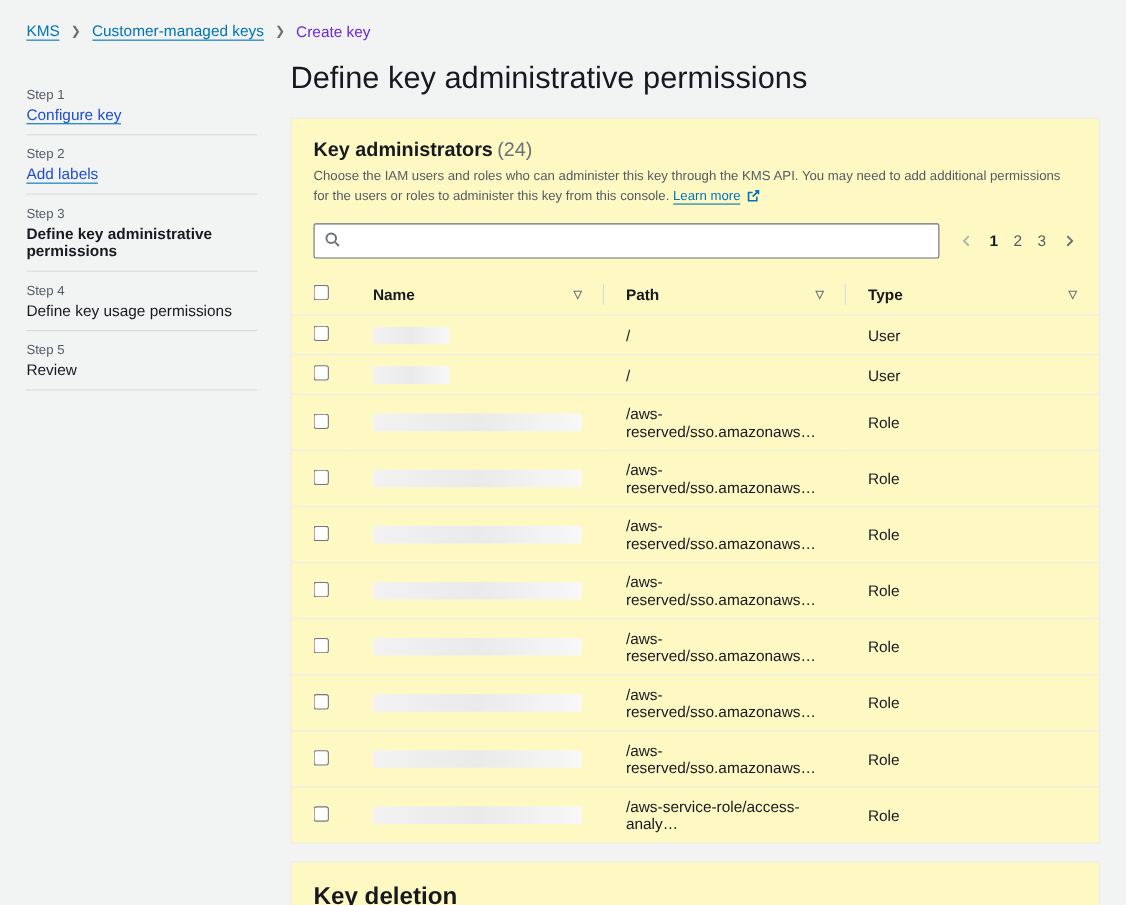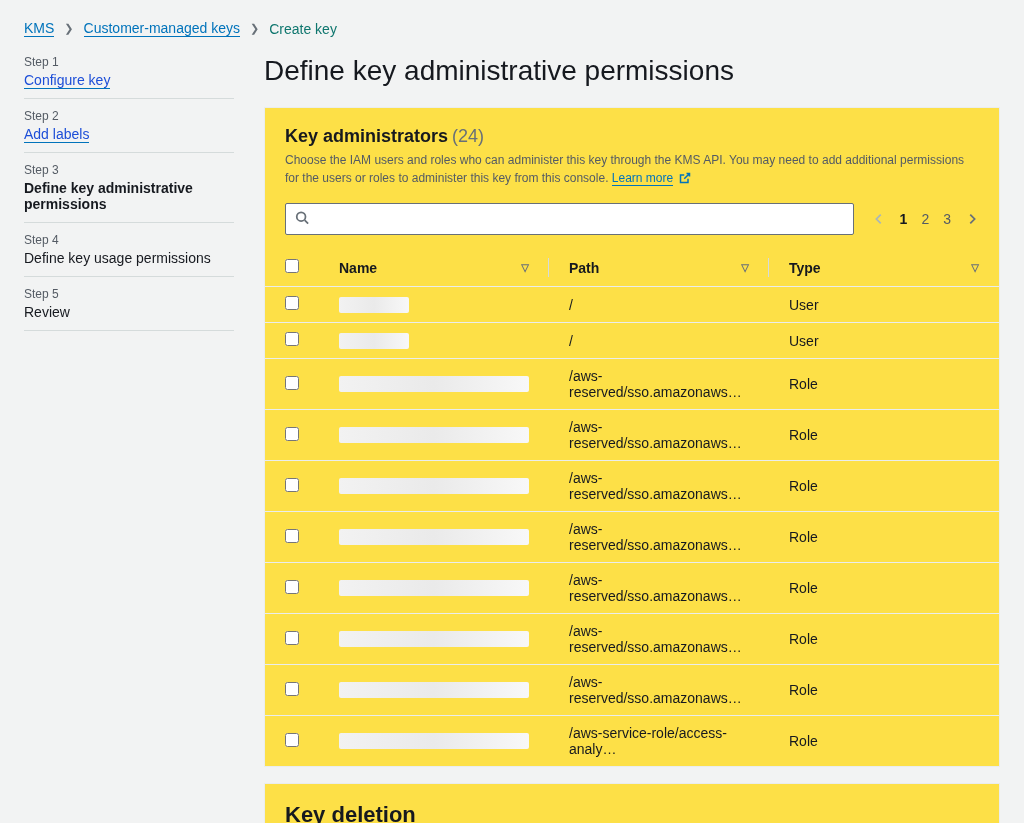--- a/index.html
+++ b/index.html
@@ -23,40 +23,41 @@
       align-items: center;
       gap: 10px;
     }
     .breadcrumb a {
       color: #0073bb;
       text-decoration: none;
       border-bottom: 1px solid #0073bb;
       text-align: right;
     }
     .breadcrumb .current {
-      color: #0f766e;
+      color: #6d28d9;
     }
     .breadcrumb .chev {
       color: #687078;
       font-size: 11px;
     }
     .layout {
       display: flex;
       gap: 30px;
     }
     .sidebar {
       width: 210px;
       flex-shrink: 0;
     }
     .step {
       padding: 10px 0;
       border-bottom: 1px solid #d5dbdb;
     }
     .step:first-child {
       padding-top: 0;
+      margin-top: 24px;
     }
     .step-label {
       color: #545b64;
       font-size: 12px;
       margin-bottom: 3px;
     }
     .step-title {
       color: #16191f;
       font-size: 14px;
     }
@@ -73,21 +74,21 @@
       flex: 1;
       min-width: 0;
     }
     h1 {
       font-size: 28px;
       font-weight: 400;
       margin-bottom: 20px;
       color: #16191f;
     }
     .panel {
-      background: #fde047;
+      background: #fef9c3;
       border: 1px solid #eaeded;
       margin-bottom: 16px;
     }
     .panel-header {
       padding: 18px 20px 0 20px;
     }
     .panel-title {
       font-size: 18px;
       font-weight: 700;
       display: inline;

